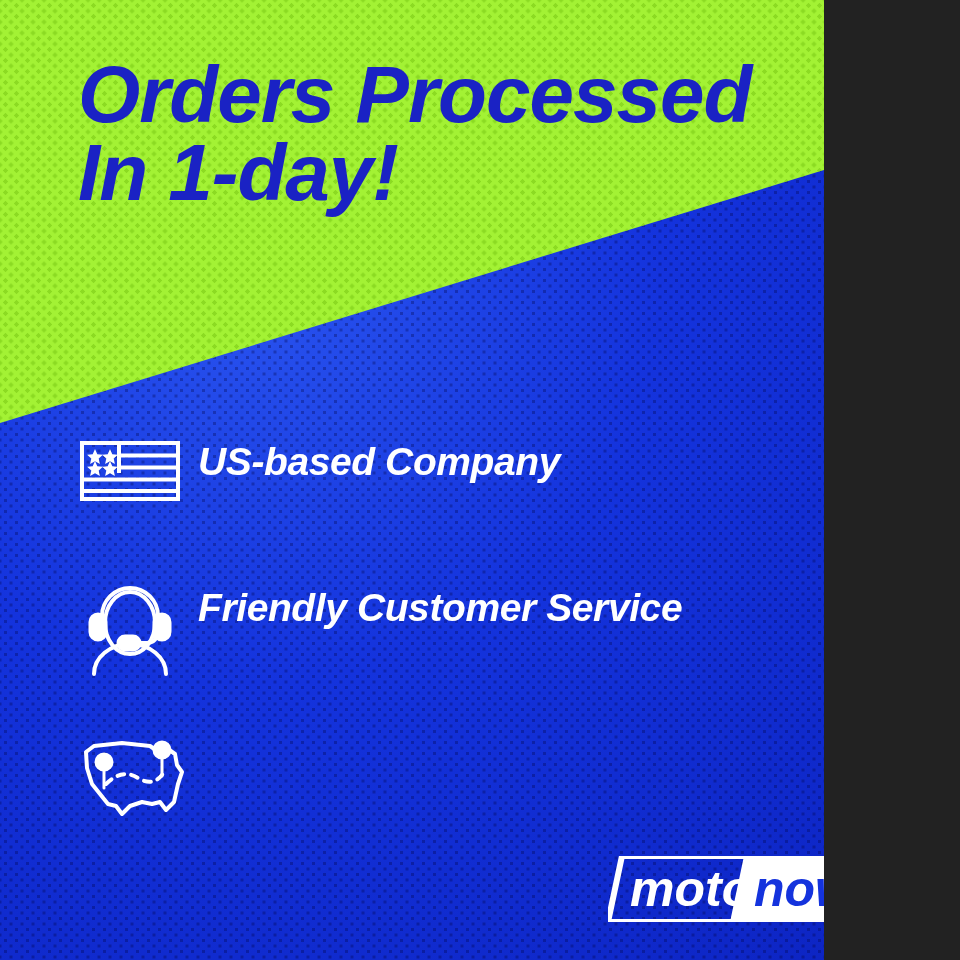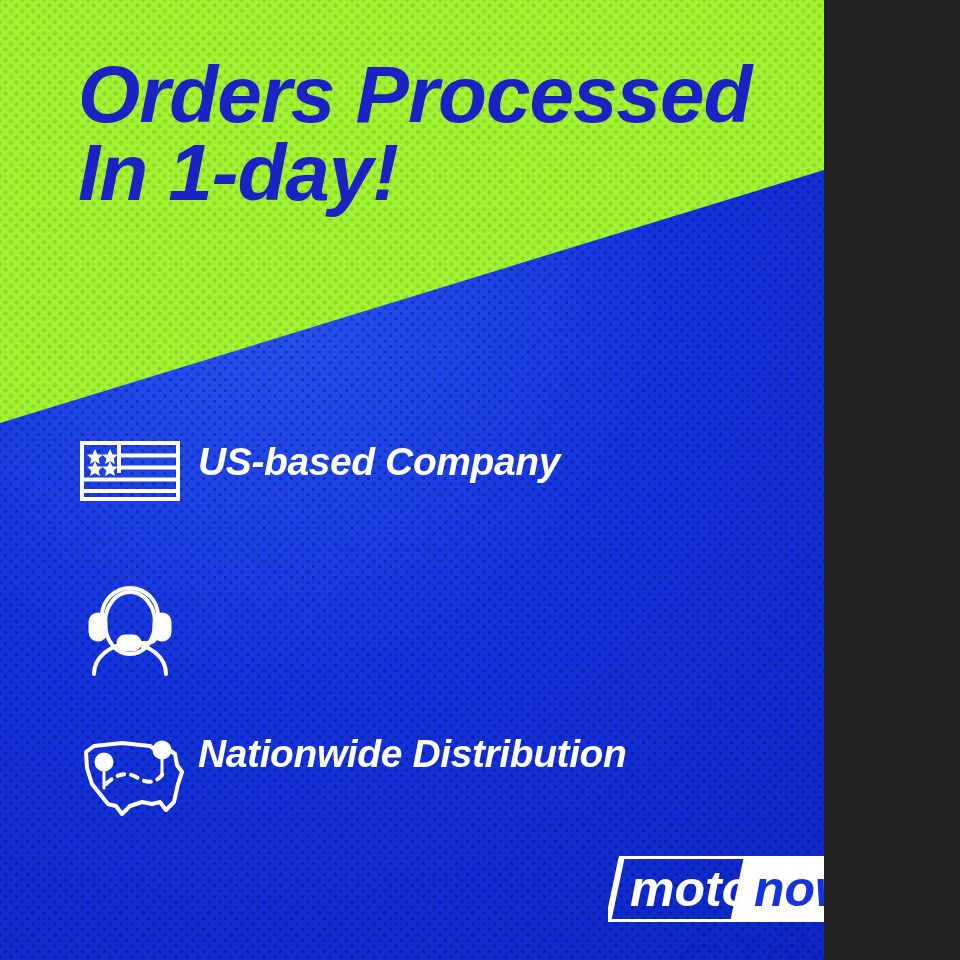--- a/index.html
+++ b/index.html
@@ -156,38 +156,38 @@
             <path d="M24 40 V30 A28 28 0 0 1 80 30 V46 A11 11 0 0 1 69 57 H58"></path>
             <path d="M16 88 A36 30 0 0 1 88 88"></path>
           </g>
           <g fill="#ffffff" stroke="#ffffff" stroke-width="3">
             <rect x="12" y="28" width="16" height="26" rx="8"></rect>
             <rect x="76" y="28" width="16" height="26" rx="8"></rect>
             <rect x="40" y="50" width="22" height="14" rx="7"></rect>
           </g>
         </svg>
       </div>
+      <div class="feature-label">Friendly Customer Service</div>
     </div>
 
     <div class="feature-row">
       <div class="feature-icon">
         <svg width="112" height="88" viewBox="0 0 112 88" aria-hidden="true">
           <path d="M8 20 L16 14 L44 11 L72 14 L82 21 L90 17 L97 22 L99 33
                    L104 40 L100 52 L96 70 L88 78 L82 70 L74 72 L64 70
                    L52 74 L44 82 L38 74 L30 72 L22 62 L14 52 L9 36 Z" fill="none" stroke="#ffffff" stroke-width="4" stroke-linejoin="round"></path>
           <path d="M28 52 Q44 36 60 46 Q76 56 86 40" fill="none" stroke="#ffffff" stroke-width="4" stroke-linecap="round" stroke-dasharray="7 7"></path>
           <g fill="#ffffff" stroke="#ffffff" stroke-width="3" stroke-linecap="round">
             <circle cx="26" cy="30" r="8"></circle>
             <line x1="26" y1="38" x2="26" y2="56"></line>
             <circle cx="84" cy="18" r="8"></circle>
             <line x1="84" y1="26" x2="84" y2="44"></line>
           </g>
         </svg>
       </div>
-      <div class="feature-label">Nationwide Distribution</div>
     </div>
 
   </div>
 
   <div class="logo">
     <svg width="288" height="66" viewBox="0 0 288 66" aria-hidden="true">
 
       <polygon points="136,0 288,0 274,66 122,66" fill="#ffffff"></polygon>
 
       <polygon points="14,0 140,0 126,66 0,66" fill="none" stroke="#ffffff" stroke-width="6"></polygon>

